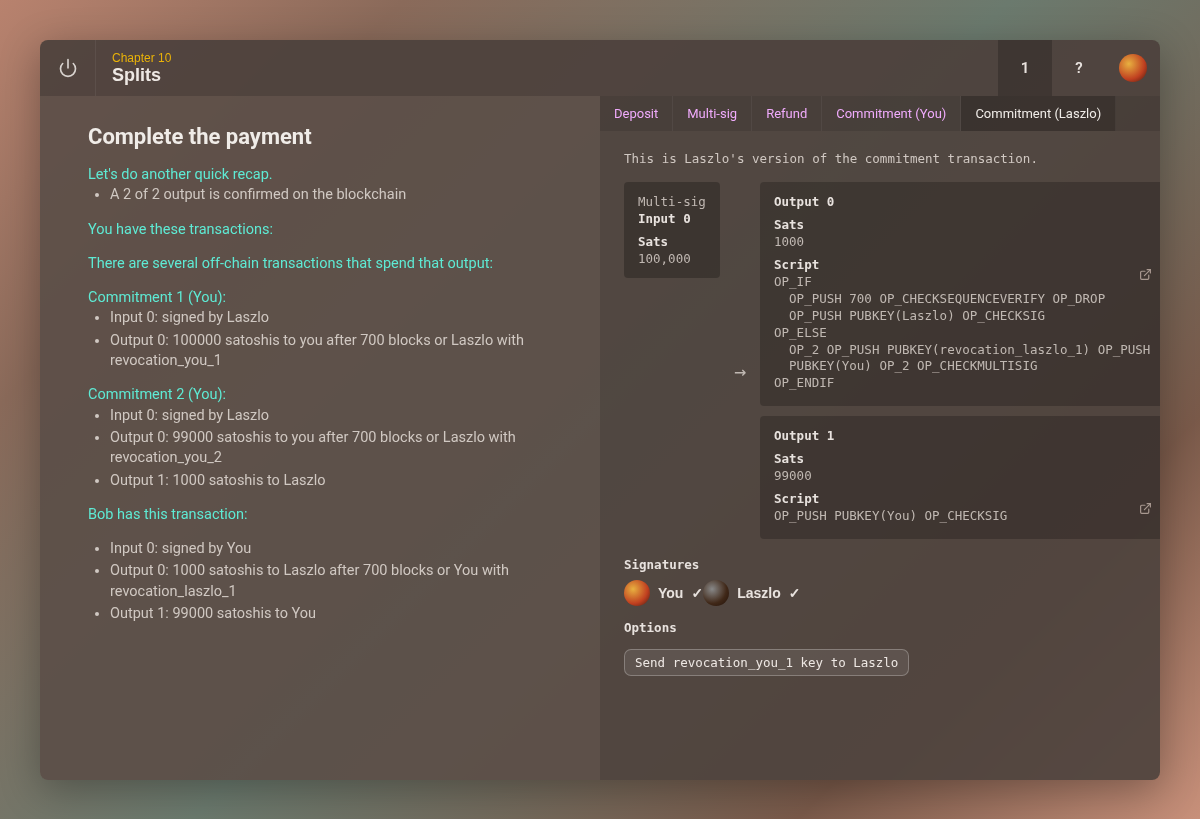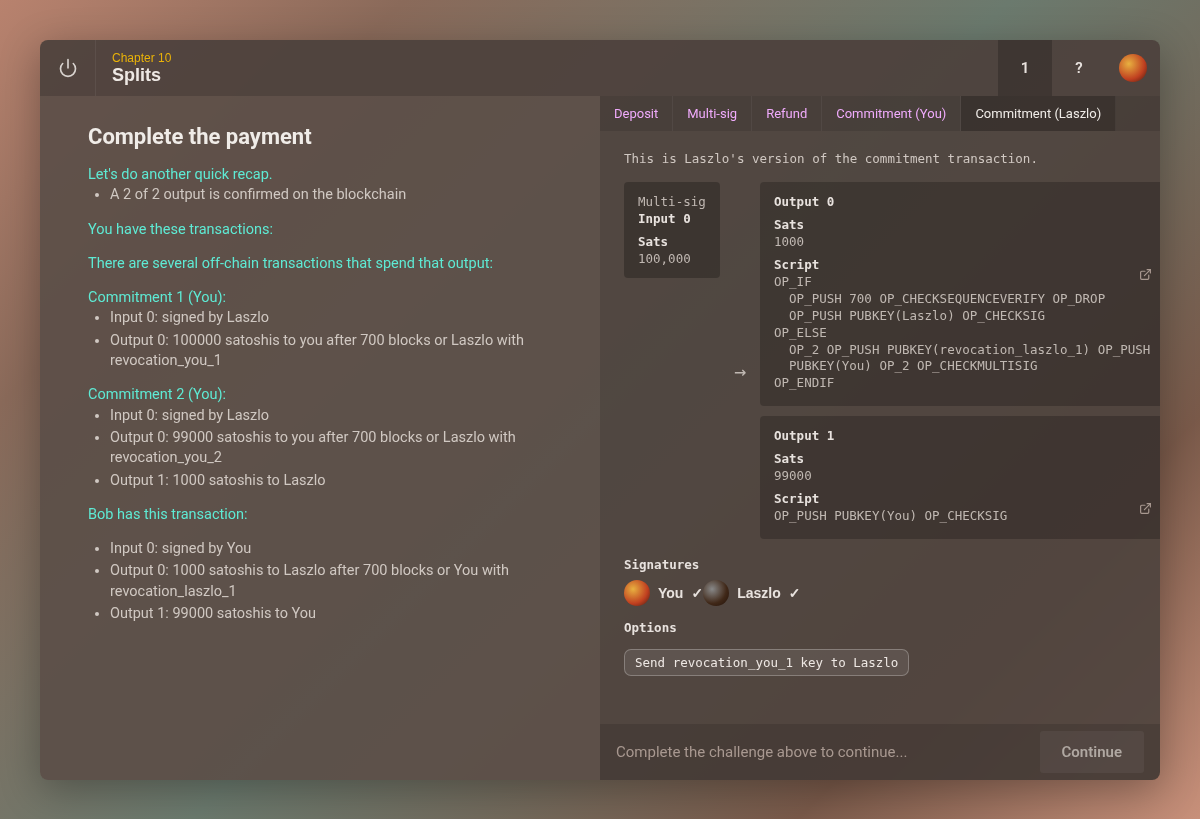--- a/index.html
+++ b/index.html
@@ -347,19 +347,15 @@
             </div>
           </div>
         </div>
 
         <div class="opt-block">
           <div class="sig-label">Options</div>
           <div class="opt-btn">Send revocation_you_1 key to Laszlo</div>
         </div>
       </div>
 
-      <div class="footer">
-        <div class="footer-text">Complete the challenge above to continue...</div>
-        <div class="continue-btn">Continue</div>
-      </div>
     </div>
   </div>
 </div>
 
 </body></html>

